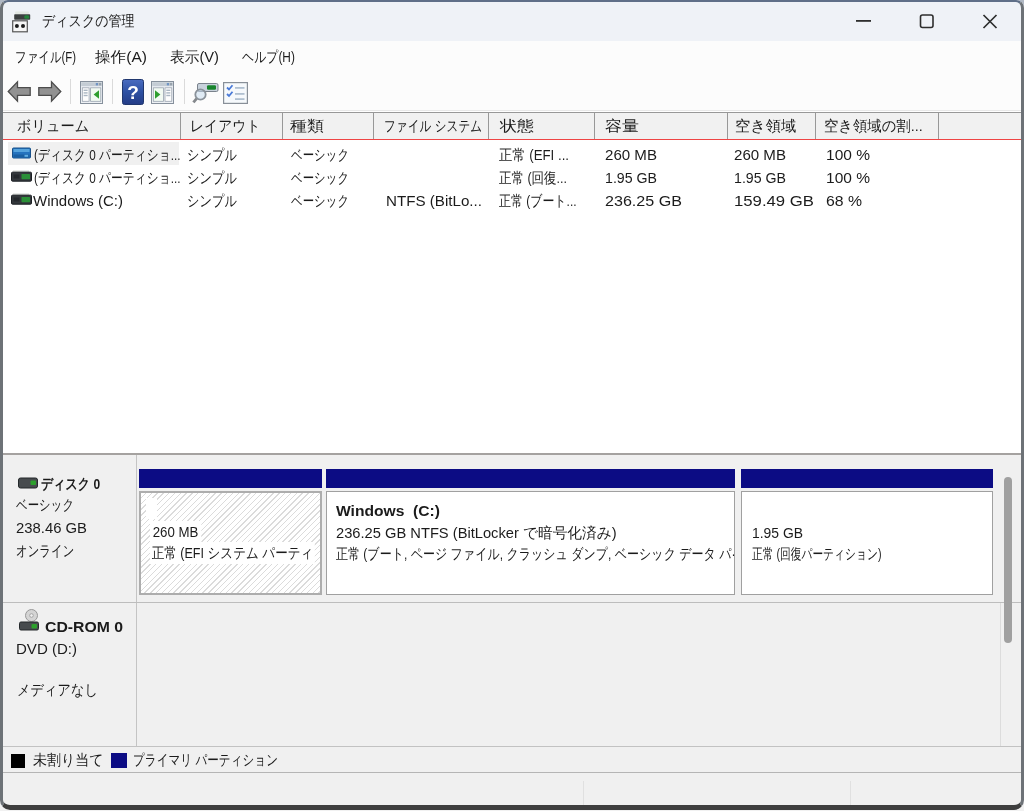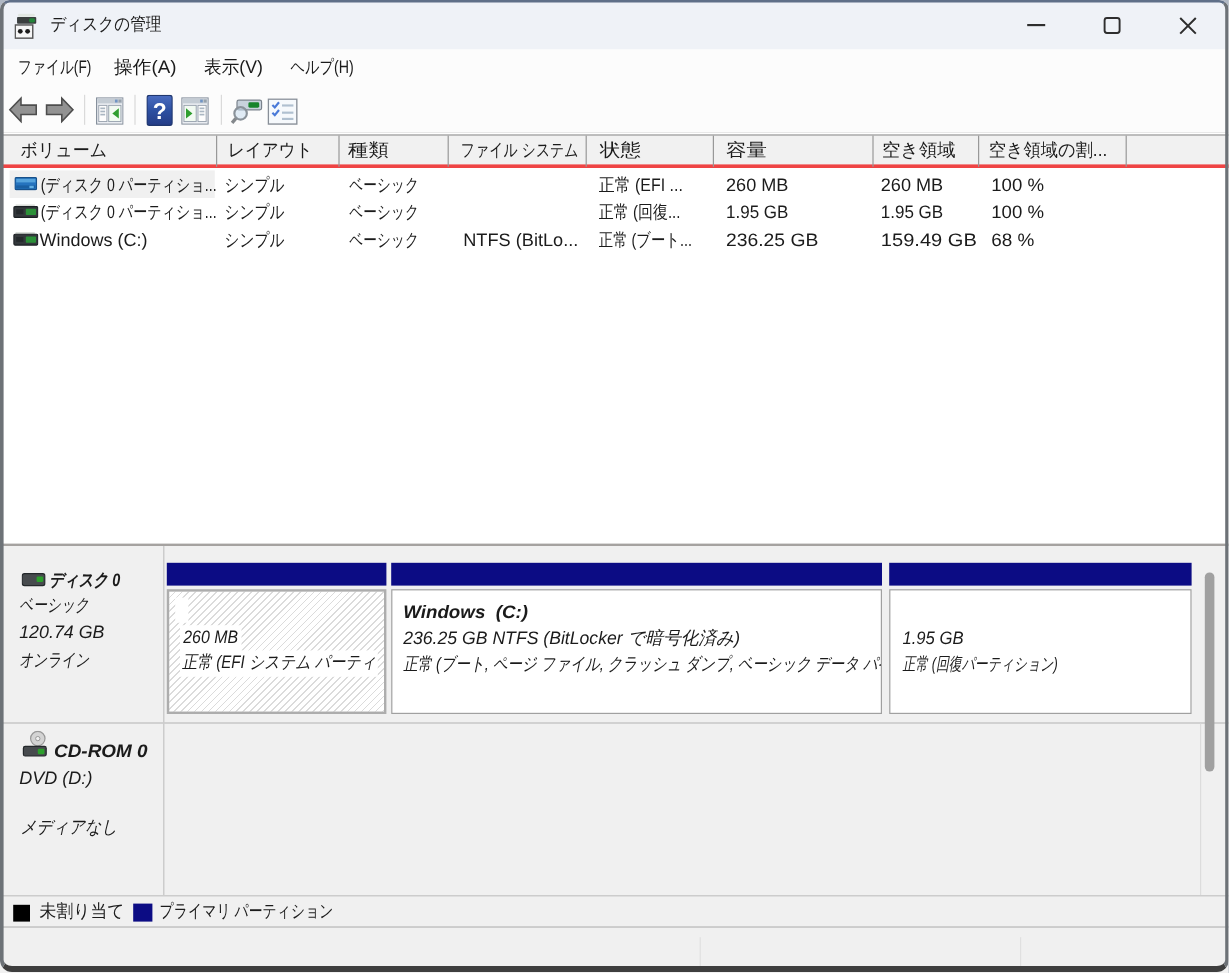--- a/index.html
+++ b/index.html
@@ -20,24 +20,24 @@
   .t { position:absolute; white-space:nowrap; transform-origin:0 50%; font-size:15px; line-height:22px; color:#1b1b1b; }
   
   #titlebar { position:absolute; left:0; top:0; width:1024px; height:41px; background:#eff2f7; }
   
   #menubar { position:absolute; left:0; top:41px; width:1024px; height:33px; background:#fcfcfc; }
   
   #toolbar { position:absolute; left:0; top:74px; width:1024px; height:37px; background:#fcfcfc; border-bottom:1px solid #e8e8e8; }
   .tsep { position:absolute; top:5px; width:1px; height:25px; background:#dadada; }
   
   #listpane { position:absolute; left:0; top:111px; width:1024px; height:344px; background:#fff; border-bottom:2px solid #a5a2a0; }
-  #lvheader { position:absolute; left:0; top:1px; width:100%; height:28px; background:#f1f1f1; border-top:1px solid #989898; border-bottom:3px solid #ef4444; }
+  #lvheader { position:absolute; left:0; top:1px; width:100%; height:28px; background:#f1f1f1; border-top:1px solid #989898; border-bottom:1px solid #ef4444; }
   .hsep { position:absolute; top:0; width:1px; height:26px; background:#989898; }
   
-  #gpane { position:absolute; left:0; top:455px; width:1024px; height:291px; background:#f0f0f0;font-style:italic; }
+  #gpane { position:absolute; left:0; top:455px; width:1024px; height:291px; background:#f0f0f0; }
   .pbar { position:absolute; left:0; top:0; width:100%; height:19px; background:#0c0c84; }
   .pbody { position:absolute; left:0; width:100%; background:#fff; border:1px solid #a0a0a0; }
   
   #legend { position:absolute; left:0; top:746px; width:1024px; height:26px; background:#f0f0f0; border-top:1px solid #c2c2c2;padding-left:45px; }
   
   #statusbar { position:absolute; left:0; top:772px; width:1024px; height:33px; background:#f0f0f0; border-top:1px solid #b5b5b5; }
 </style>
 </head>
 <body>
 <div class="corner" style="left:0;top:0"></div>
@@ -203,21 +203,21 @@
     <div style="position:absolute;left:0;top:147px;width:100%;height:1px;background:#bdbdbd"></div>
     <div style="position:absolute;left:136px;top:148px;width:1px;height:143px;background:#c4c4c4"></div>
     <div style="position:absolute;left:1000px;top:148px;width:1px;height:143px;background:#dcdcdc"></div>
 
     <svg style="position:absolute;left:18px;top:22px" width="20" height="13" viewBox="0 0 20 13">
         <rect x="0.5" y="1" width="19" height="10" rx="2" fill="#474b4e" stroke="#24282b"></rect>
         <rect x="12.5" y="3.5" width="5.5" height="4.5" rx="1" fill="#2ca02c"></rect>
       </svg>
     <span class="t" style="left: 41px; top: 18px; --tw: 58; font-weight: bold; transform: scaleX(0.7998);">ディスク 0</span>
     <span class="t" style="left: 16px; top: 39px; --tw: 57; transform: scaleX(0.76);">ベーシック</span>
-    <span class="t" style="left: 16px; top: 62px; --tw: 71; transform: scaleX(0.99);">120.74 GB</span>
+    <span class="t" style="left: 16px; top: 62px; --tw: 71; transform: scaleX(0.99);">238.46 GB</span>
     <span class="t" style="left: 16px; top: 85px; --tw: 57; transform: scaleX(0.76);">オンライン</span>
 
     <div style="position:absolute;left:139px;top:14px;width:183px;height:126px">
       <div class="pbar"></div>
       <div class="pbody" style="top:22px;height:104px;border:2px solid #adadad;background:repeating-linear-gradient(135deg,#fff 0 3.1px,#dbdbdb 3.1px 4.1px)">
         <div style="position:absolute;left:5px;top:5px;width:11px;height:21px;background:#fff"></div>
           <span class="t" style="left: 9px; top: 27.5px; --tw: 51; background: rgb(255, 255, 255); padding: 0px 3px; transform: scaleX(0.8838);">260 MB</span>
         <span class="t" style="left: 9px; top: 48.5px; --tw: 163; background: rgb(255, 255, 255); padding: 0px 2px; transform: scaleX(0.8366);">正常 (EFI システム パーティ</span>
       </div>
     </div>

